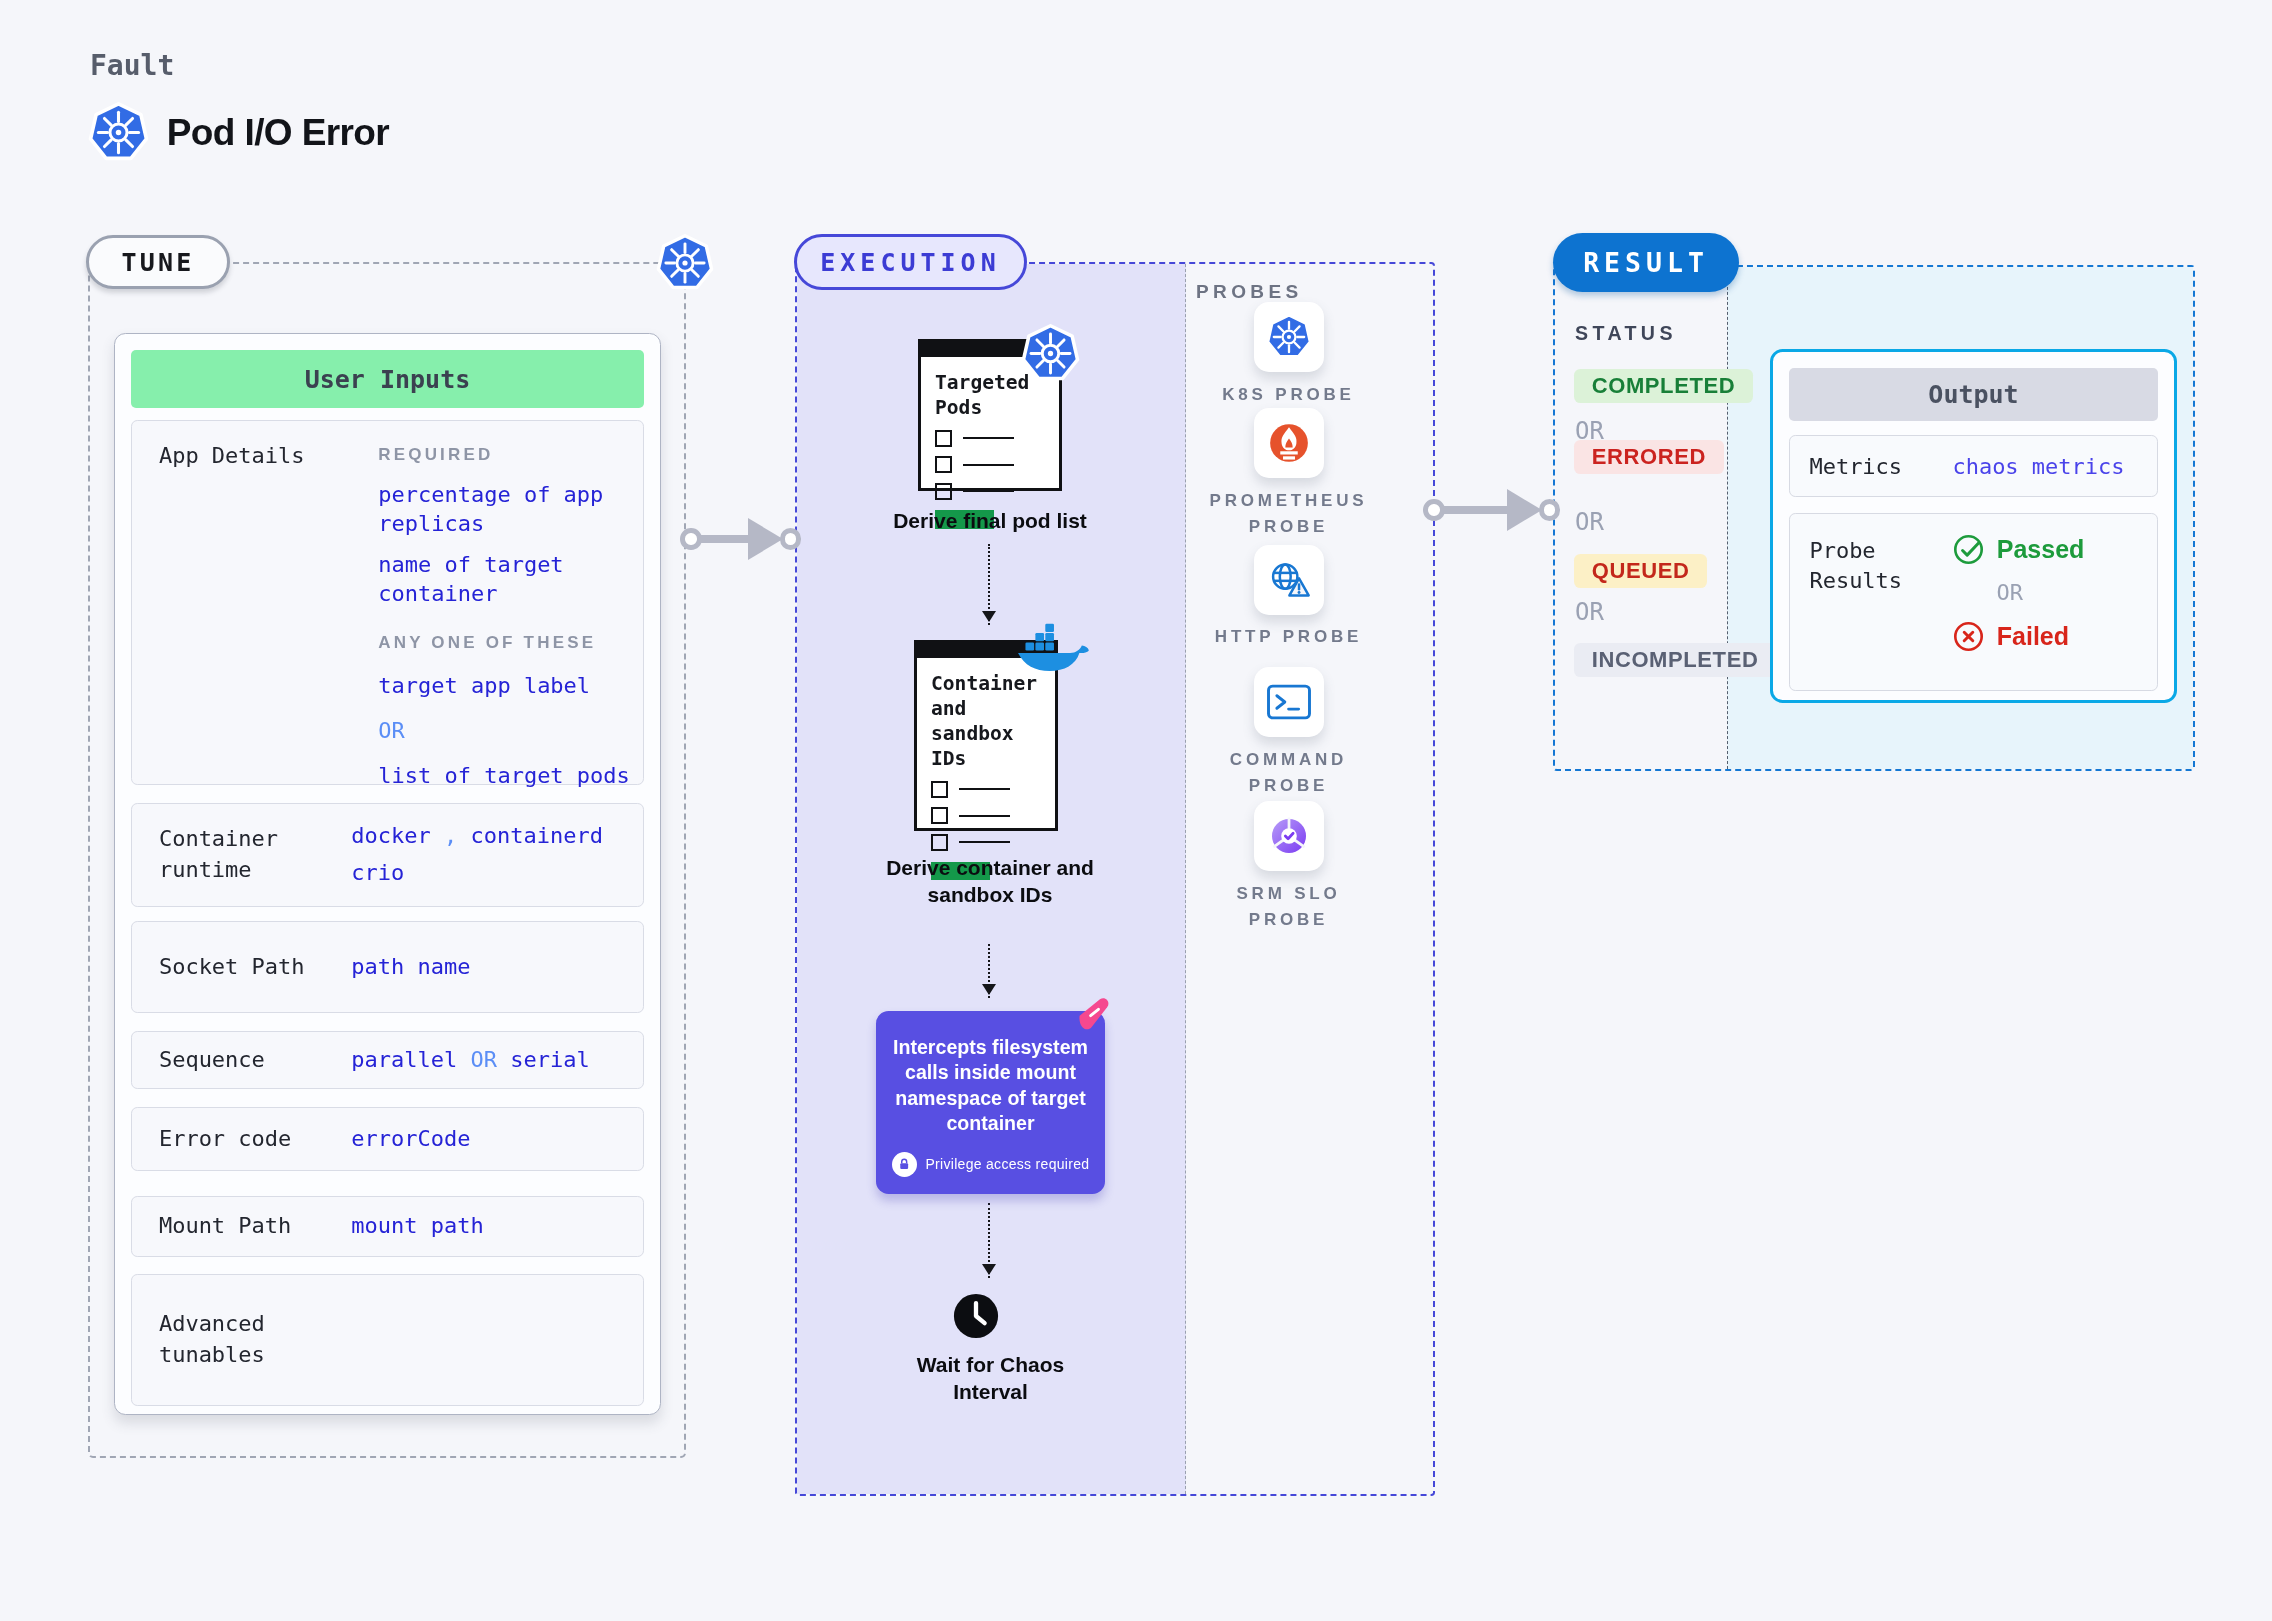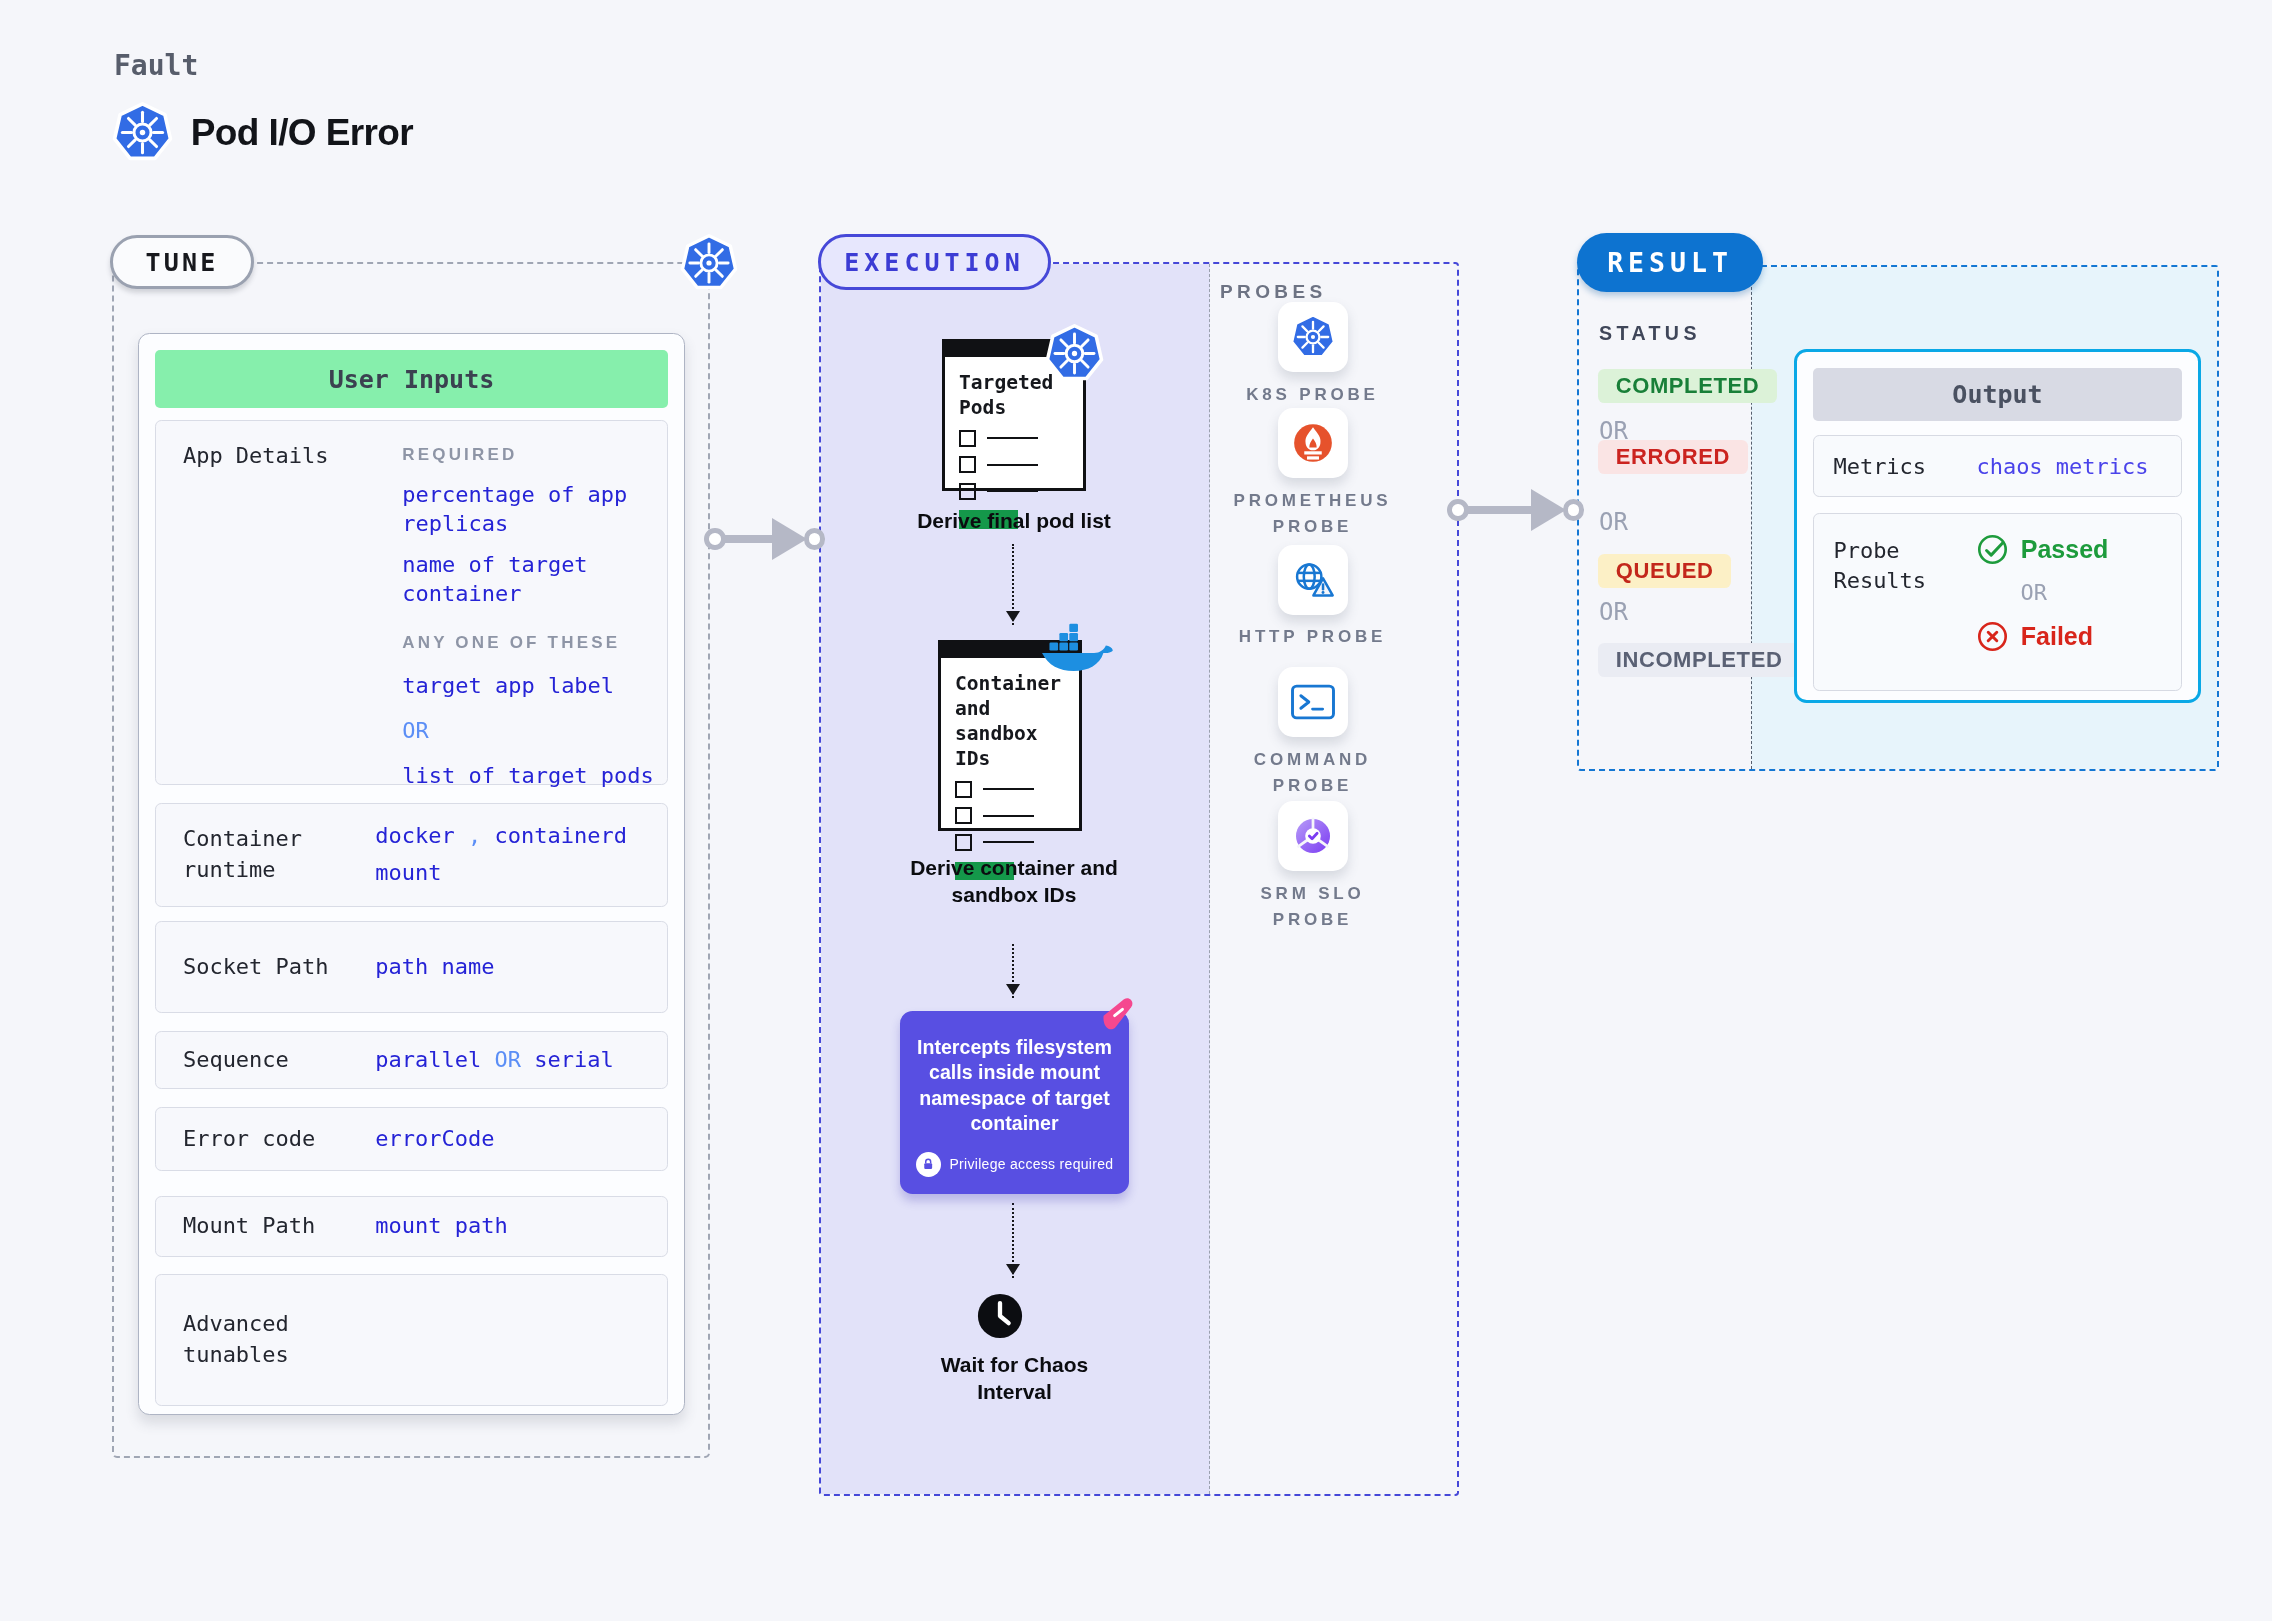--- a/index.html
+++ b/index.html
@@ -1,17 +1,17 @@
 <!DOCTYPE html>
 <html style="font-size:10px"><head>
 <meta charset="utf-8">
 <style>
   html,body{margin:0;padding:0;width:2273px;height:1622px;background:#f5f6fa;overflow:hidden;}
   *{box-sizing:border-box;}
-  #canvas{position:relative;width:2217px;height:1622px;background:#f5f6fa;font-family:"DejaVu Sans Mono",monospace;margin-left:24px;}
+  #canvas{position:relative;width:2217px;height:1622px;background:#f5f6fa;font-family:"DejaVu Sans Mono",monospace;}
 
   
   .kicker{position:absolute;left:90px;top:49px;font:600 28px "DejaVu Sans Mono",monospace;color:#575d6b;}
   .title-wrap{position:absolute;left:88px;top:102px;display:flex;align-items:center;gap:17.7px;}
   .title-k8s{width:61px;height:61px;}
   .page-title{font:700 37px "Liberation Sans",sans-serif;color:#121419;letter-spacing:-0.6px;}
 
   
   .pill{position:absolute;display:flex;align-items:center;justify-content:center;border-radius:38px;
         font-family:"DejaVu Sans Mono",monospace;font-weight:700;z-index:6;}
@@ -255,21 +255,21 @@
         <div class="val mt30">target app label</div>
         <div class="val or-blue mt26">OR</div>
         <div class="val mt26">list of target pods</div>
       </div>
     </div>
 
     <div class="ui-row r2 row-center">
       <div class="lbl">Container runtime</div>
       <div class="vals">
         <div class="val"><span>docker</span> <span class="or-blue">,</span> <span>containerd</span></div>
-        <div class="val mt14">mount</div>
+        <div class="val mt14">crio</div>
       </div>
     </div>
 
     <div class="ui-row r4 row-center">
       <div class="lbl">Sequence</div>
       <div class="vals">
         <div class="val"><span>parallel</span> <span class="or-blue">OR</span> <span>serial</span></div>
       </div>
     </div>
 

